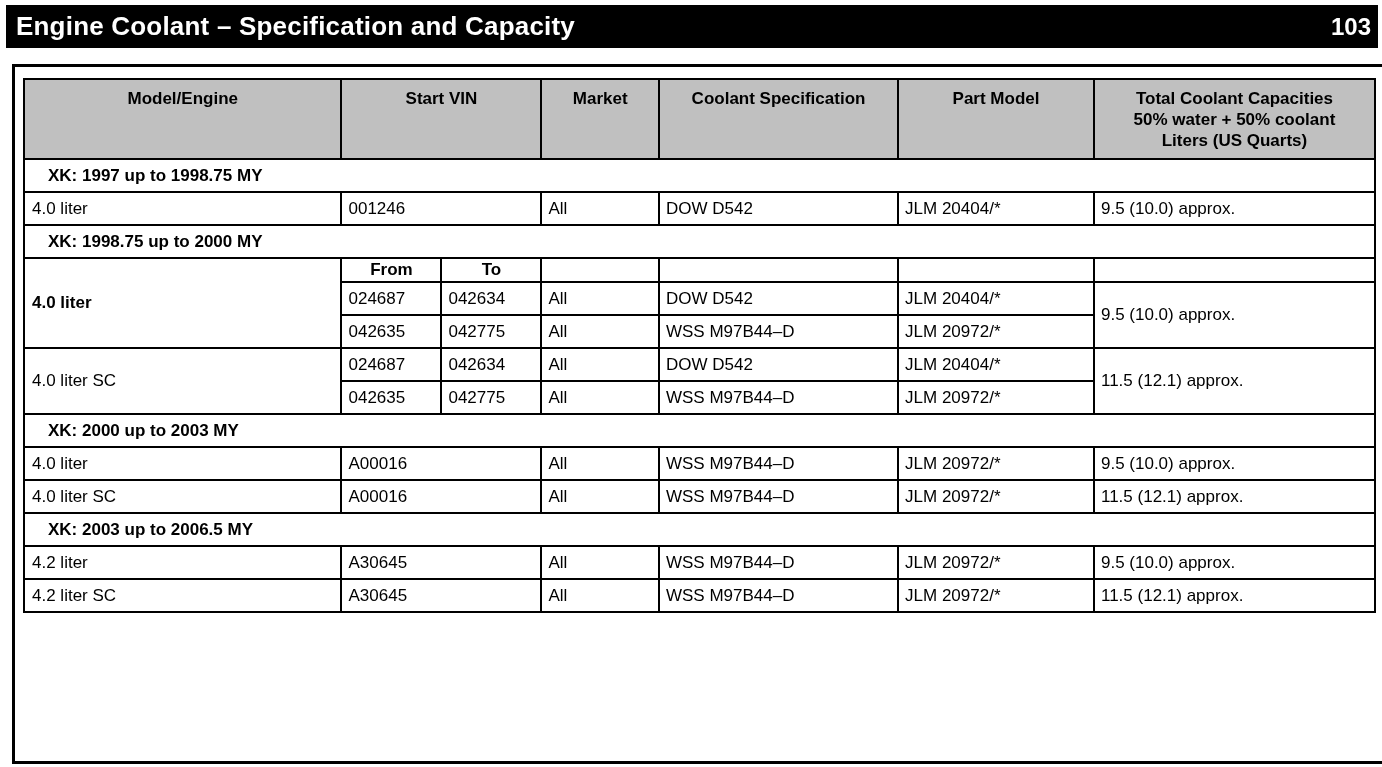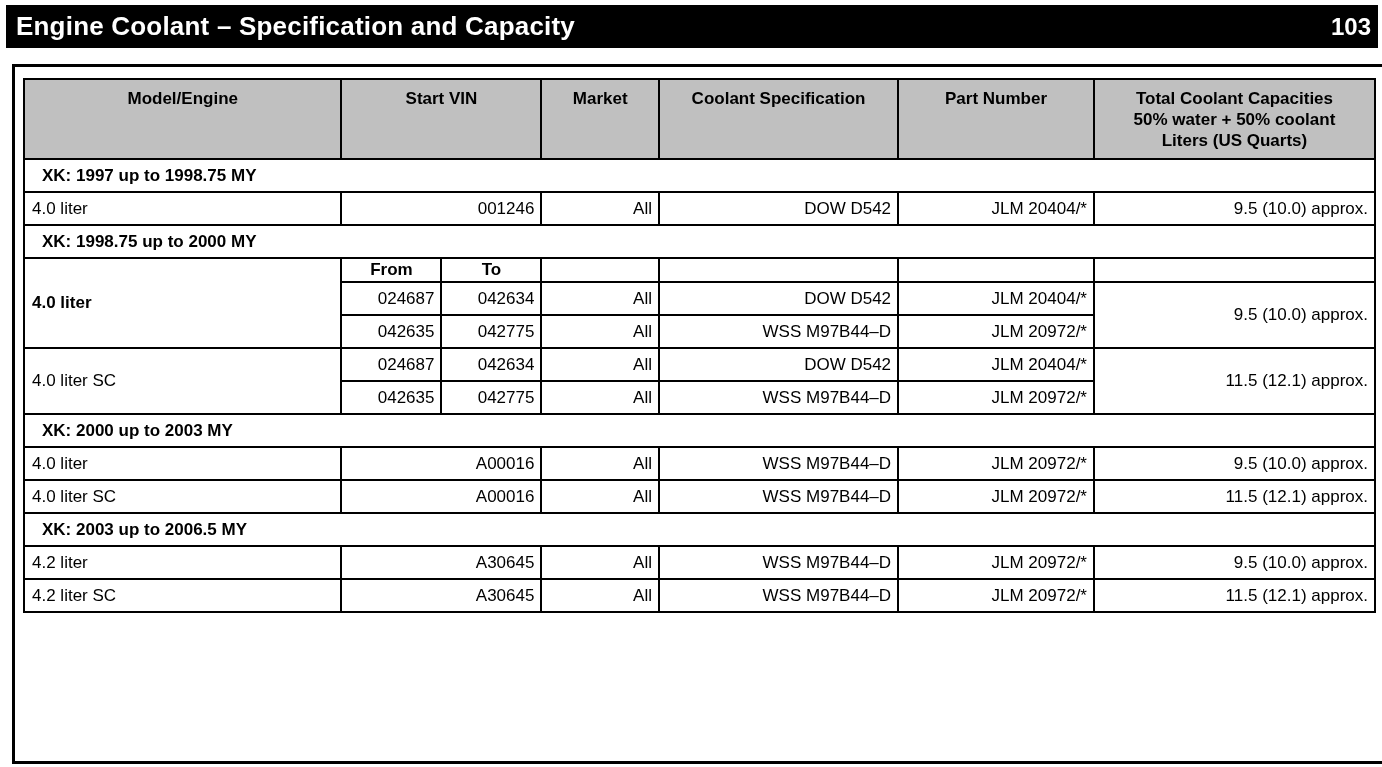--- a/index.html
+++ b/index.html
@@ -68,25 +68,25 @@
     text-align: center;
     vertical-align: top;
     padding-top: 8px;
     height: 80px;
     line-height: 21px;
   }
   tr.section td {
     font-weight: bold;
     text-align: left;
     height: 33px;
-    padding-left: 17px;
+    padding-left: 23px;
   }
   tr.data td {
     height: 33px;
-    text-align: right;
+    text-align: left;
     vertical-align: middle;
   }
   tr.subhdr td {
     height: 24px;
     text-align: center;
     font-weight: bold;
     vertical-align: middle;
   }
   td.model {
     text-align: left !important;
@@ -128,21 +128,21 @@
         <col style="width:14.5%">
         <col style="width:20.8%">
       </colgroup>
 
       <tbody>
           <tr class="hdr">
         <th>Model/Engine</th>
         <th colspan="2">Start VIN</th>
         <th>Market</th>
         <th>Coolant Specification</th>
-        <th>Part Number</th>
+        <th>Part Model</th>
         <th>
           <div>Total Coolant Capacities</div>
           <div>50% water + 50% coolant</div>
           <div>Liters (US Quarts)</div>
         </th>
       </tr>
 
       <tr class="section">
         <td colspan="7">XK: 1997 up to 1998.75 MY</td>
       </tr>

